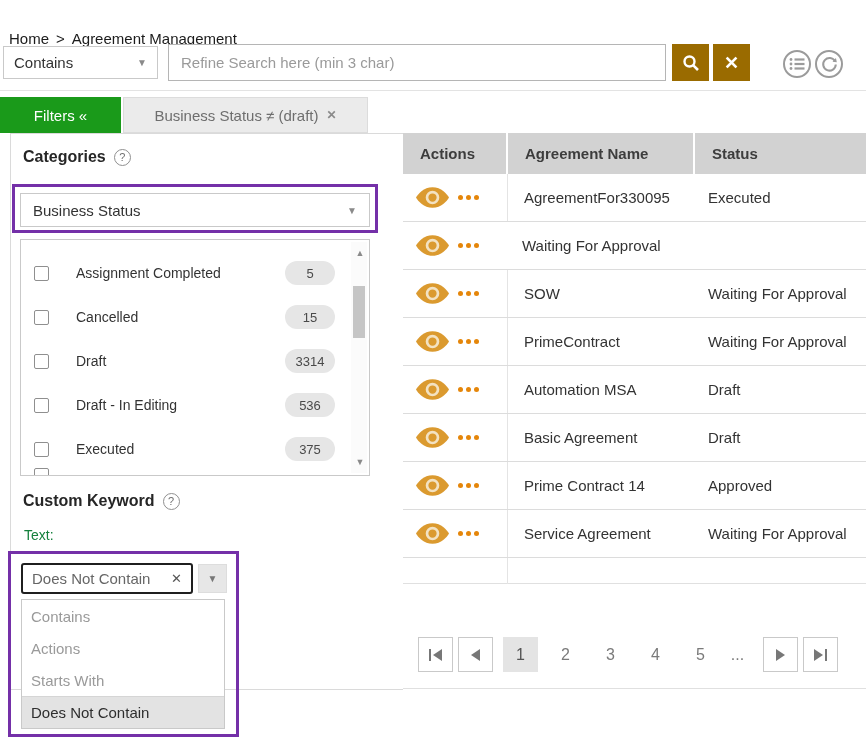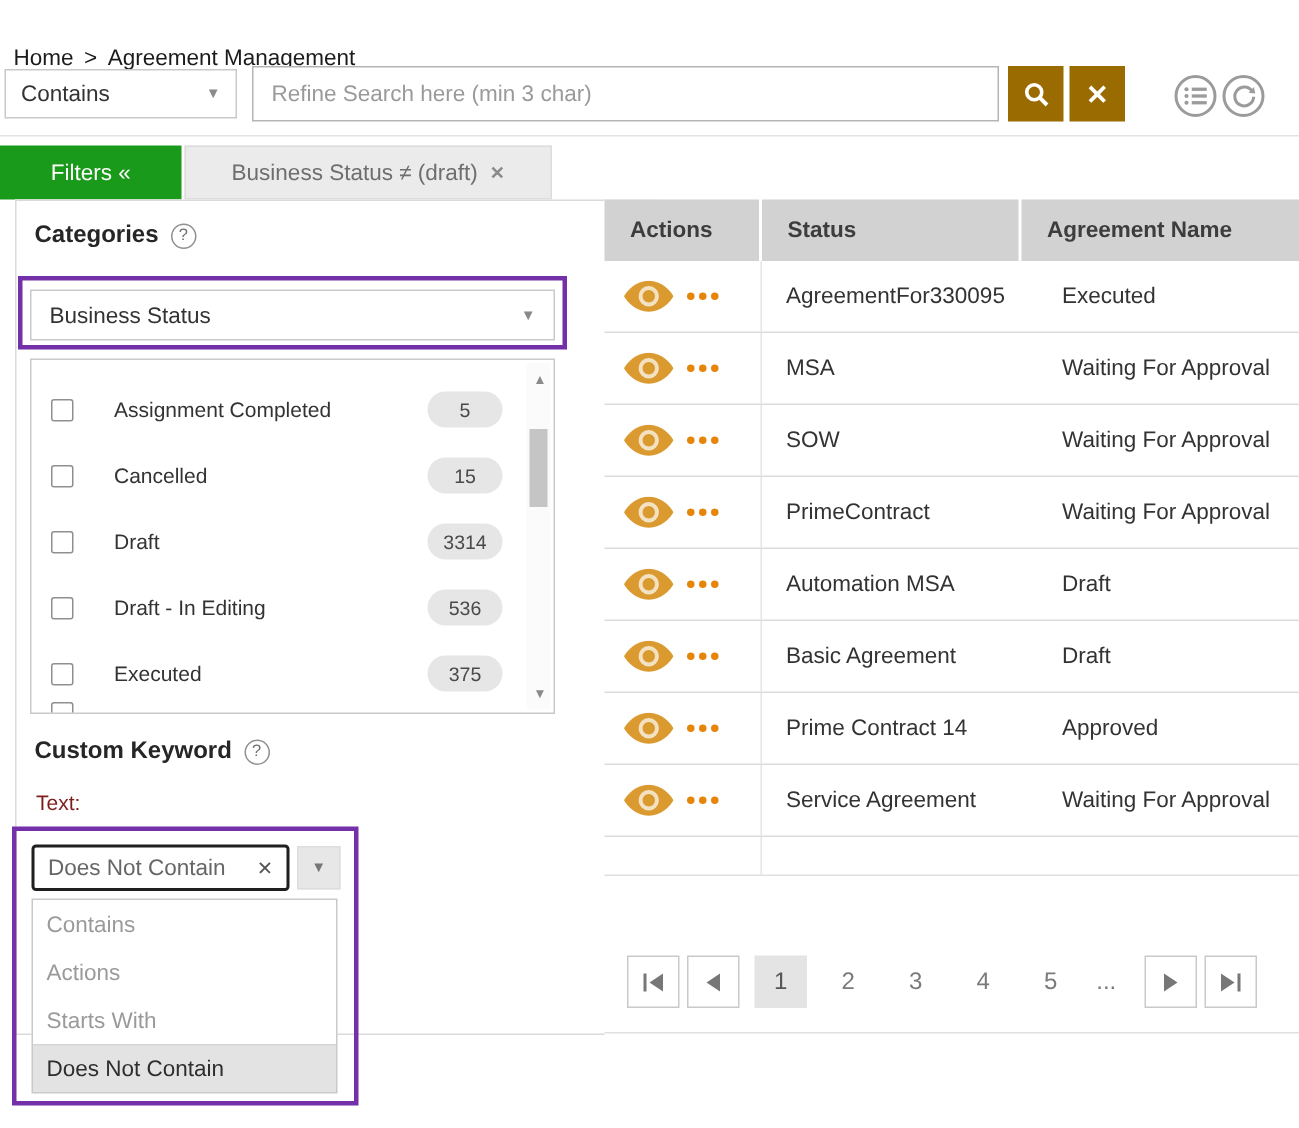--- a/index.html
+++ b/index.html
@@ -52,21 +52,21 @@
   .facet-row { position:relative; height:44px; display:flex; align-items:center; padding-left:13px; }
   .facet-rows { padding-top:11px; }
   .checkbox { width:15px; height:15px; border:1px solid #8f8f8f; border-radius:2px; background:#fff; flex:0 0 auto; cursor:pointer; }
   .facet-label { margin-left:27px; font-size:14px; color:#333; }
   .facet-count { position:absolute; right:34px; min-width:50px; height:24px; background:#e6e6e6; border-radius:12px;
                  font-size:13px; color:#4a4a4a; display:flex; align-items:center; justify-content:center; padding:0 8px; }
   .facet-scroll { position:absolute; right:2px; top:2px; width:16px; height:231px; background:#fbfbfb; }
   .facet-scroll .thumb { position:absolute; left:2px; top:44px; width:12px; height:52px; background:#c5c5c5; }
   .partial-checkbox { position:absolute; left:13px; bottom:-8px; width:15px; height:15px; border:1px solid #8f8f8f; border-radius:2px; }
 
-  .text-label { position:absolute; left:13px; top:393px; font-size:14px; color:#7f1d1d;text-align:center; }
+  .text-label { position:absolute; left:13px; top:393px; font-size:14px; color:#15803d;text-align:center; }
   .kw-combo { position:absolute; left:10px; top:429px; width:172px; height:31px; border:2px solid #1f1f1f; border-radius:3px; background:#fff;
               display:flex; align-items:center; padding:0 9px; font-size:15px; color:#666; }
   .kw-combo .combo-x { margin-left:auto; color:#555; font-size:13px; cursor:pointer; }
   .kw-drop-btn { position:absolute; left:187px; top:430px; width:29px; height:29px; background:#e7e7e7; border:1px solid #ddd;
                  display:flex; align-items:center; justify-content:center; color:#777; font-size:10px; cursor:pointer; }
 
   .kw-options { position:absolute; left:10px; top:465px; width:204px; background:#fff; border:1px solid #c9c9c9; z-index:30; }
   .kw-option { height:32px; display:flex; align-items:center; padding-left:9px; font-size:15px; color:#9a9a9a; cursor:pointer; }
   .kw-option.selected { background:#e3e3e3; color:#2e2e2e; border-top:1px solid #d5d5d5; }
 
@@ -249,22 +249,22 @@
     <div class="panel-scroll">
       <div class="scroll-arrow" style="top:3px;">▲</div>
       <div class="thumb"></div>
       <div class="scroll-arrow" style="bottom:3px;">▼</div>
     </div>
   </div>
 
   <div class="right-panel">
     <div class="tbl-header">
       <div class="hcell c-actions">Actions</div>
+      <div class="hcell c-name">Agreement Name</div>
       <div class="hcell c-status">Status</div>
-      <div class="hcell c-name">Agreement Name</div>
     </div>
 
     <div class="tbl-rows">
 
         <div class="tbl-row">
           <div class="cell-actions">
             <span class="eye-icon">
               <svg width="33" height="21" viewBox="0 0 32 20">
                 <path d="M16 0 C7.5 0 2 6.5 0 10 C2 13.5 7.5 20 16 20 C24.5 20 30 13.5 32 10 C30 6.5 24.5 0 16 0 Z" fill="#db9a2f"></path>
                 <circle cx="16" cy="10" r="5.3" fill="#db9a2f" stroke="#f3e2c2" stroke-width="2.6"></circle>
@@ -287,21 +287,20 @@
                 <path d="M16 0 C7.5 0 2 6.5 0 10 C2 13.5 7.5 20 16 20 C24.5 20 30 13.5 32 10 C30 6.5 24.5 0 16 0 Z" fill="#db9a2f"></path>
                 <circle cx="16" cy="10" r="5.3" fill="#db9a2f" stroke="#f3e2c2" stroke-width="2.6"></circle>
               </svg>
             </span>
             <span class="dots">
               <i></i>
               <i></i>
               <i></i>
             </span>
           </div>
-          <div class="cell-name">MSA</div>
           <div class="cell-status">Waiting For Approval</div>
         </div>
 
         <div class="tbl-row">
           <div class="cell-actions">
             <span class="eye-icon">
               <svg width="33" height="21" viewBox="0 0 32 20">
                 <path d="M16 0 C7.5 0 2 6.5 0 10 C2 13.5 7.5 20 16 20 C24.5 20 30 13.5 32 10 C30 6.5 24.5 0 16 0 Z" fill="#db9a2f"></path>
                 <circle cx="16" cy="10" r="5.3" fill="#db9a2f" stroke="#f3e2c2" stroke-width="2.6"></circle>
               </svg>

